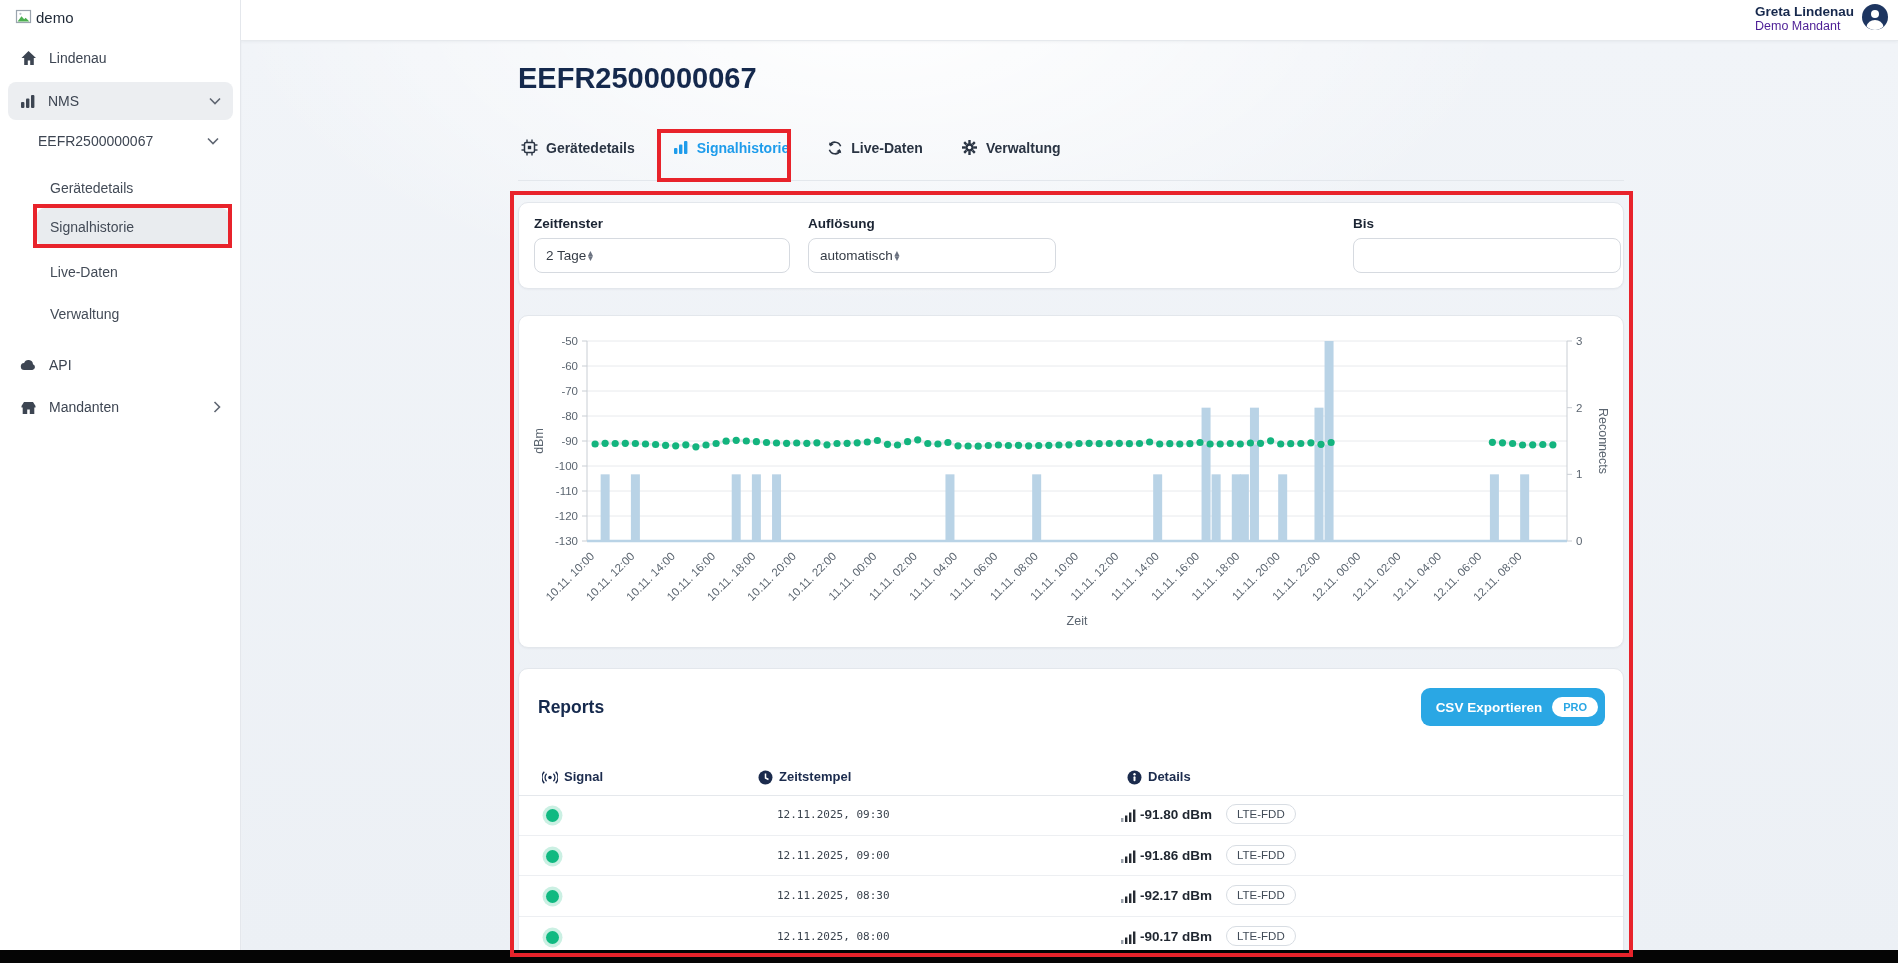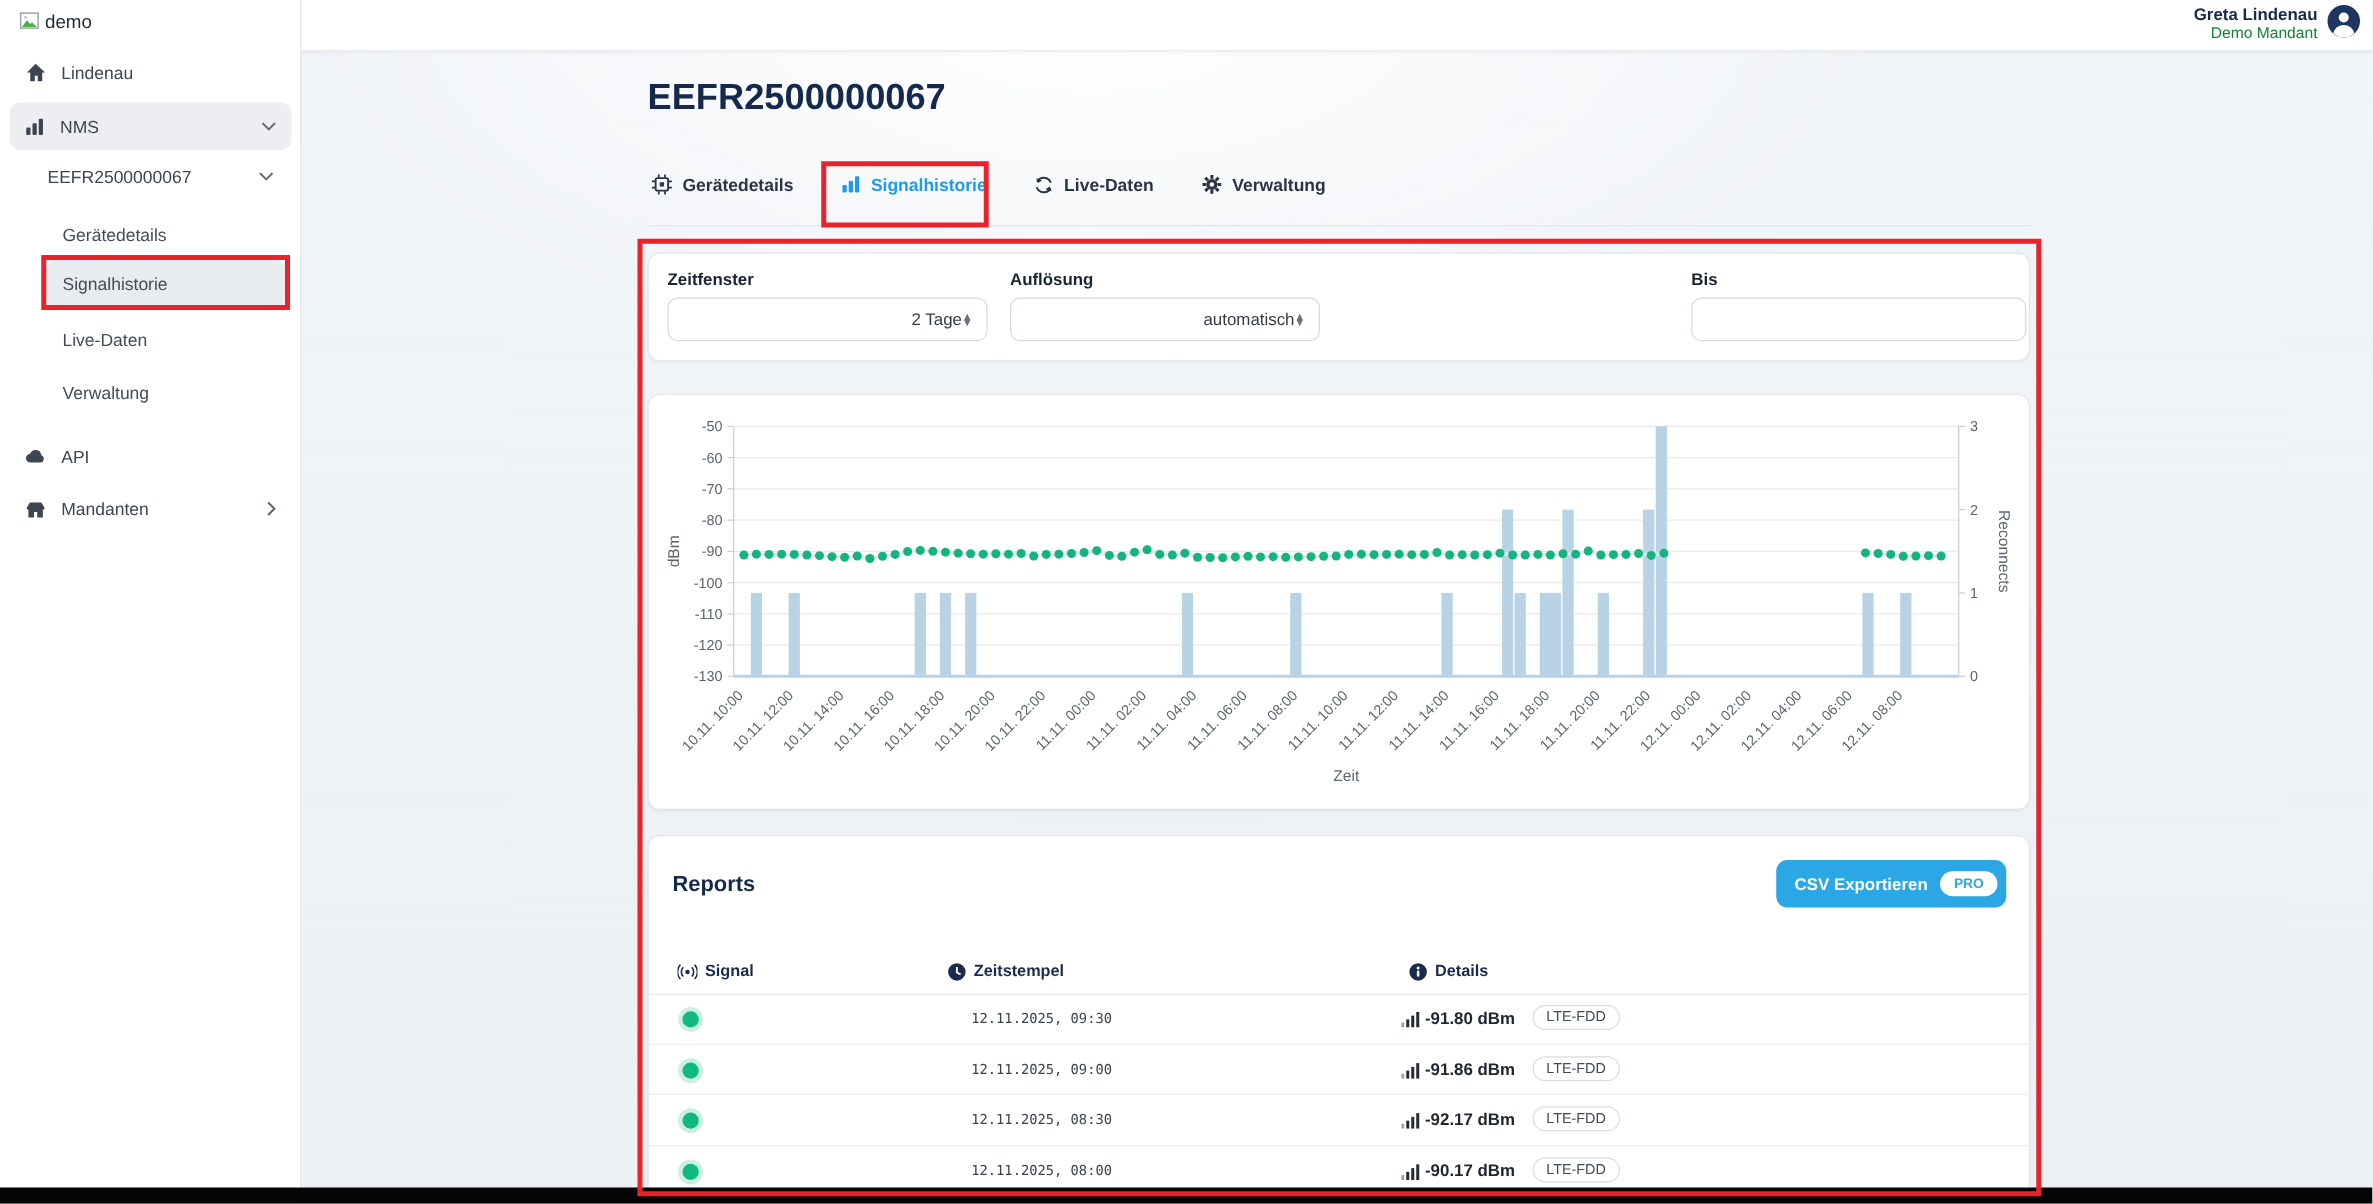--- a/index.html
+++ b/index.html
@@ -14,21 +14,21 @@
   .nav-sub { position:absolute; left:24px; width:209px; height:37px; display:flex; align-items:center; padding:0 14px; border-radius:8px; font-size:14px; color:#3d4552; cursor:pointer; }
   .nav-leaf { position:absolute; left:37px; width:192px; height:37px; display:flex; align-items:center; padding:0 13px; border-radius:8px; font-size:14px; color:#434b57; cursor:pointer; }
   .nav-leaf.active { background:#e9ecef; }
   .chev { color:#5f6672; }
 
   
   .topbar { position:absolute; left:241px; top:0; width:1657px; height:41px; background:#fff; border-bottom:1px solid #e6e9ed; box-shadow:0 1px 3px rgba(20,30,50,.05); z-index:5; }
   .breadcrumb { position:absolute; left:277px; top:0; height:41px; display:flex; align-items:center; gap:9px; font-size:13.5px; color:#6b7280; }
   .crumb { cursor:pointer; }
   .crumb-sep { color:#9aa1ab; font-size:12px; }
-  .userbox { position:absolute; right:44px; top:4px; text-align:right; line-height:15px; }
+  .userbox { position:absolute; right:44px; top:4px; line-height:15px; }
   .user-name { font-size:13.5px; font-weight:700; color:#17294d; }
   .user-tenant { font-size:12.5px; color:#5b6troll370; color:#5f6b7a; }
   .avatar { position:absolute; right:9px; top:3px; width:28px; height:28px; cursor:pointer; }
 
   
   .main-bg { position:absolute; left:242px; top:41px; right:0; bottom:0; background:
       radial-gradient(900px 420px at 38% -4%, #ffffff 0%, rgba(255,255,255,0) 72%),
       linear-gradient(180deg,#f1f4f8 0%,#ecf0f5 100%); z-index:1; }
 
   .page-title { position:absolute; left:518px; top:62px; font-size:29px; font-weight:800; color:#15294d; z-index:6; }
@@ -43,21 +43,21 @@
   .card { position:absolute; left:518px; width:1106px; background:#fff; border:1px solid #e3e7ec; border-radius:10px; box-shadow:0 1px 2px rgba(16,24,40,.04); z-index:6; }
   .card-filters { top:202px; height:87px; }
   .card-chart { top:315px; height:333px; }
   .card-reports { top:668px; height:292px; }
 
   
   .field { position:absolute; top:13px; }
   .field label { display:block; font-size:13.5px; font-weight:700; color:#1b2433; margin-bottom:7px; }
   .control { height:35px; border:1px solid #d6dae0; border-radius:8px; background:#fff; font-size:13.5px; color:#353c46; display:flex; align-items:center; padding:0 11px; width:100%; }
   input.control { outline:none; font-family:"Liberation Sans",sans-serif; }
-  .select { justify-content:flex-end; cursor:pointer; }
+  .select { justify-content:flex-start; cursor:pointer; }
   .updown { display:flex; flex-direction:column; align-items:center; line-height:5px; color:#6b7280; font-size:8.5px; }
 
   
   .chart-svg { width:1104px; height:331px; display:block; font-family:"Liberation Sans",sans-serif; }
 
   
   .reports-title { position:absolute; left:19px; top:28px; font-size:17.5px; font-weight:800; color:#15294d; }
   .csv-btn { position:absolute; right:18px; top:19px; height:38px; background:#2aa7e4; border:none; border-radius:9px; color:#fff; font-weight:700; font-size:13.5px; display:flex; align-items:center; gap:10px; padding:0 7px 0 15px; cursor:pointer; font-family:"Liberation Sans",sans-serif; }
   .pro { background:#fff; color:#2aa7e4; font-size:11px; font-weight:700; border-radius:999px; padding:4px 11px; }
   .thead { position:absolute; left:0; top:92px; width:100%; height:34px; }
@@ -176,21 +176,21 @@
   </span>
   <span class="crumb-sep">›</span>
   <span class="crumb">NMS</span>
   <span class="crumb-sep">›</span>
   <span class="crumb">EEFR2500000067</span>
   <span class="crumb-sep">›</span>
   <span class="crumb">Signalhistorie</span>
 </div>
 <div class="userbox" style="z-index:6">
   <div class="user-name">Greta Lindenau</div>
-  <div class="user-tenant" style="color:#15803d;font-size:12.5px">Demo Mandant</div>
+  <div class="user-tenant" style="color:#4c1d95;font-size:12.5px">Demo Mandant</div>
 </div>
 <span class="avatar" style="z-index:6">
   <svg width="28" height="28" viewBox="0 0 28 28">
       <circle cx="14" cy="14" r="13" fill="#1d3560"></circle>
       <circle cx="14" cy="11" r="4" fill="#fff"></circle>
       <path d="M5.5 23.5 a8.8 8.8 0 0 1 17 0 A13 13 0 0 1 14 27 A13 13 0 0 1 5.5 23.5 Z" fill="#fff"></path>
     </svg>
 </span>
 
 <h1 class="page-title">EEFR2500000067</h1>

